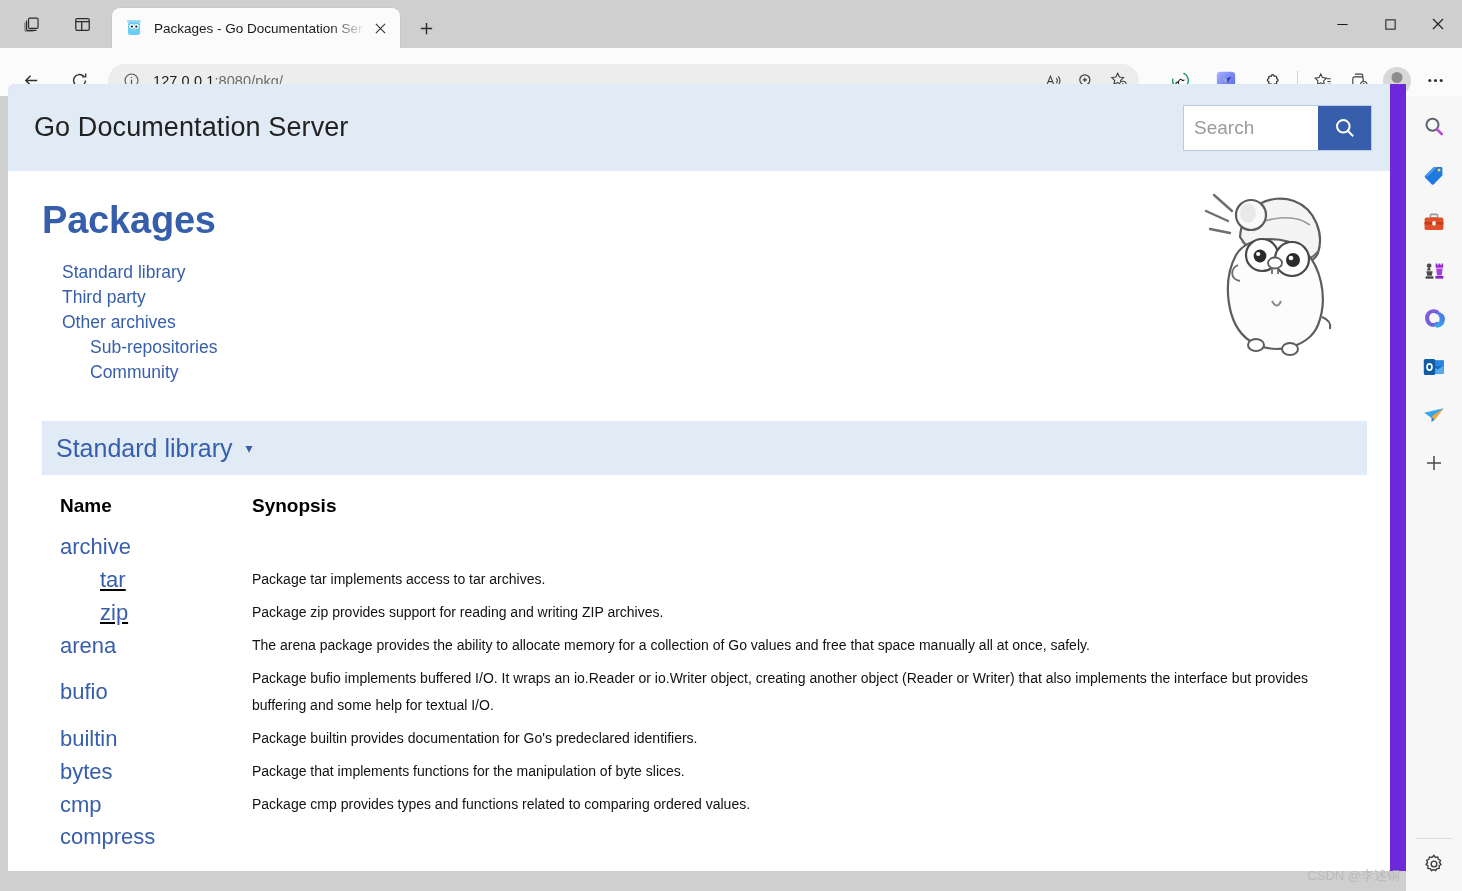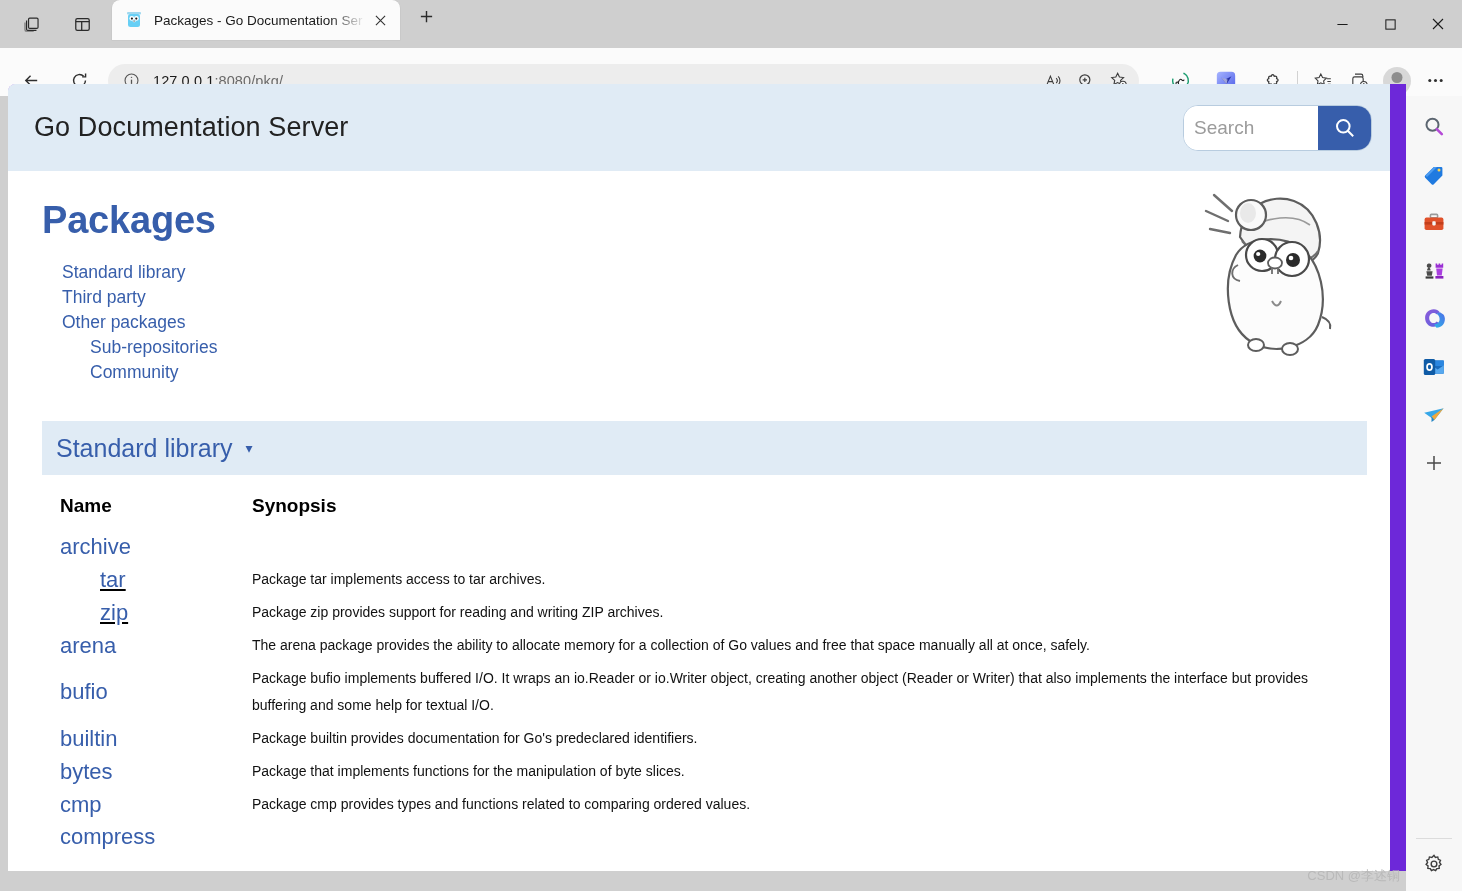--- a/index.html
+++ b/index.html
@@ -8,21 +8,21 @@
     overflow: hidden;
     font-family: "Liberation Sans", sans-serif;
     background: #ffffff;
   }
 
   
   .browser { width: 1462px; height: 891px; position: relative; background: #cfcfcf; }
 
   .tabstrip {
     height: 48px; background: #cfcfcf;
-    display: flex; position: relative;
+    display: flex; align-items: flex-end; position: relative;
   }
   .tabstrip-left { display: flex; align-items: center; height: 48px; padding-left: 16px; gap: 18px; }
   .chrome-btn {
     width: 32px; height: 32px; display: flex; align-items: center; justify-content: center;
     border-radius: 5px; cursor: pointer; color: #2b2b2b;
   }
 
   .tab {
     margin-left: 14px; margin-bottom: 0;
     width: 288px; height: 40px;
@@ -107,21 +107,21 @@
   
   .site-head {
     height: 87px; background: #e0ebf5;
     display: flex; align-items: center; padding: 0 0 0 26px;
     position: relative;
   }
   .site-title { font-size: 27px; color: #222; font-weight: 400; letter-spacing: .1px; }
   .searchbox {
     position: absolute; right: 18px; top: 21px;
     display: flex; height: 46px; width: 189px;
-    border: 1px solid #b8ccdf; border-radius: 15px; overflow: hidden;
+    border: 1px solid #b8ccdf; border-radius: 0; overflow: hidden;
     background: #fff;
   }
   .searchbox input {
     flex: 1; border: 0; outline: 0; font-size: 19px; color: #333;
     padding: 0 10px; font-family: "Liberation Sans", sans-serif; background: #fff; min-width: 0;
   }
   .searchbox input::placeholder { color: #9b9b9b; }
   .search-go {
     width: 53px; background: #375eab; display: flex; align-items: center; justify-content: center;
     cursor: pointer; flex: 0 0 53px;
@@ -373,21 +373,21 @@
           </div>
         </div>
       </div>
 
       <div class="content">
         <h1 class="pkg-title">Packages</h1>
 
         <div class="toclist">
           <a>Standard library</a>
           <a>Third party</a>
-          <a>Other packages</a>
+          <a>Other archives</a>
           <div class="sub">
             <a>Sub-repositories</a>
             <a>Community</a>
           </div>
         </div>
 
         <div class="gopher">
           <svg width="156" height="188" viewBox="0 0 156 188">
             <g fill="none" stroke="#6f6f6f" stroke-width="2.1" stroke-linecap="round">
               <path d="M16 18 L34 34" stroke-width="2.4"></path>

